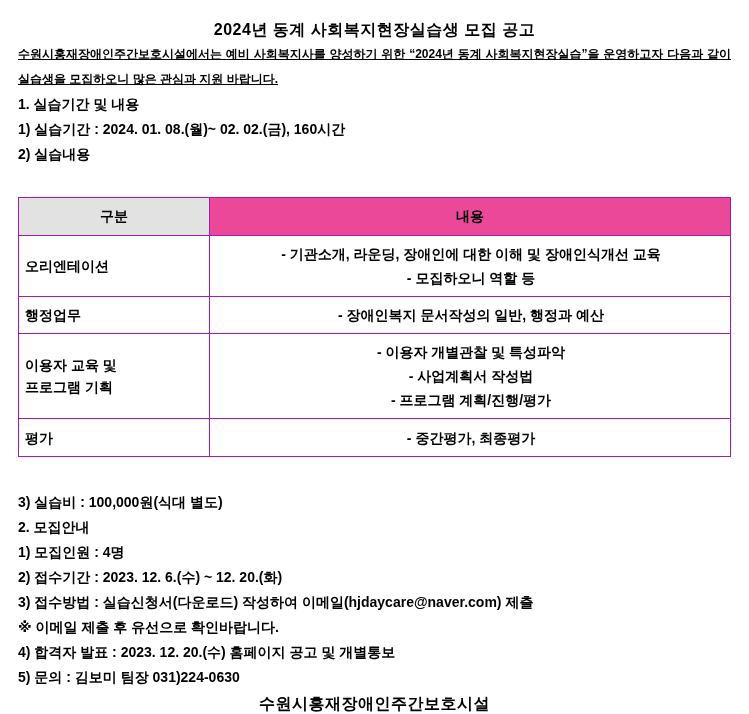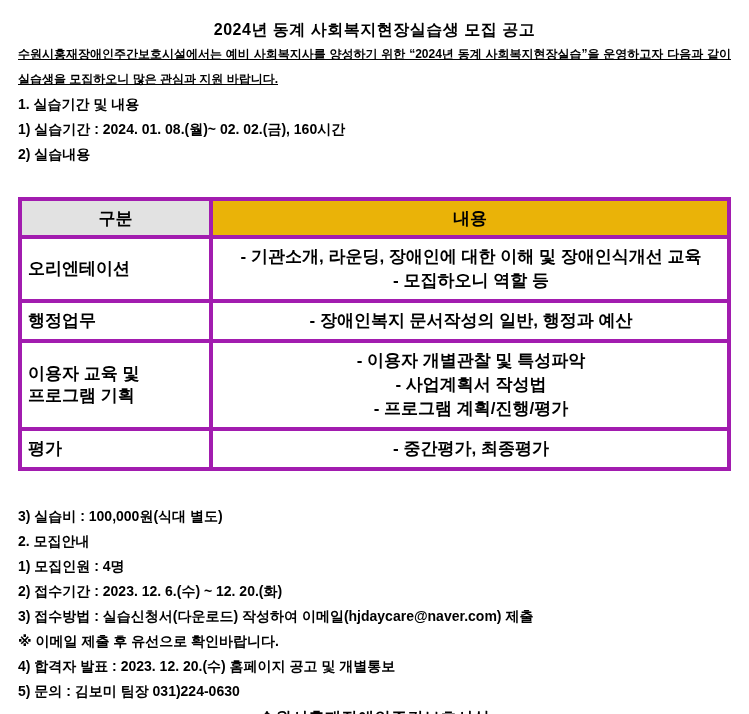--- a/index.html
+++ b/index.html
@@ -34,22 +34,22 @@
     margin-top: 30px;
     margin-bottom: 33px;
   }
   table.content-table {
     border-collapse: collapse;
     width: 100%;
     table-layout: fixed;
   }
   table.content-table th,
   table.content-table td {
-    border: 4px solid #a21caf;
-    font-size: 17px;
+    border: 1px solid #a21caf;
+    font-size: 14px;
     vertical-align: middle;
   }
   table.content-table th {
     height: 38px;
     font-weight: 700;
     text-align: center;
   }
   table.content-table col.col-cat { width: 191px; }
   td.cat-cell {
     text-align: left;
@@ -89,21 +89,21 @@
 
 <div class="table-wrap">
   <table class="content-table">
     <colgroup>
       <col class="col-cat">
       <col>
     </colgroup>
     <thead>
       <tr class="row-header">
         <th style="background:#e2e2e2" bgcolor="#e2e2e2">구분</th>
-        <th style="background:#eab308">내용</th>
+        <th style="background:#ec4899">내용</th>
       </tr>
     </thead>
     <tbody>
       <tr class="row-orient">
         <td class="cat-cell">
           <div class="cell-line">오리엔테이션</div>
         </td>
         <td class="content-cell">
           <div class="cell-line">- 기관소개, 라운딩, 장애인에 대한 이해 및 장애인식개선 교육</div>
           <div class="cell-line">- 모집하오니 역할 등</div>

